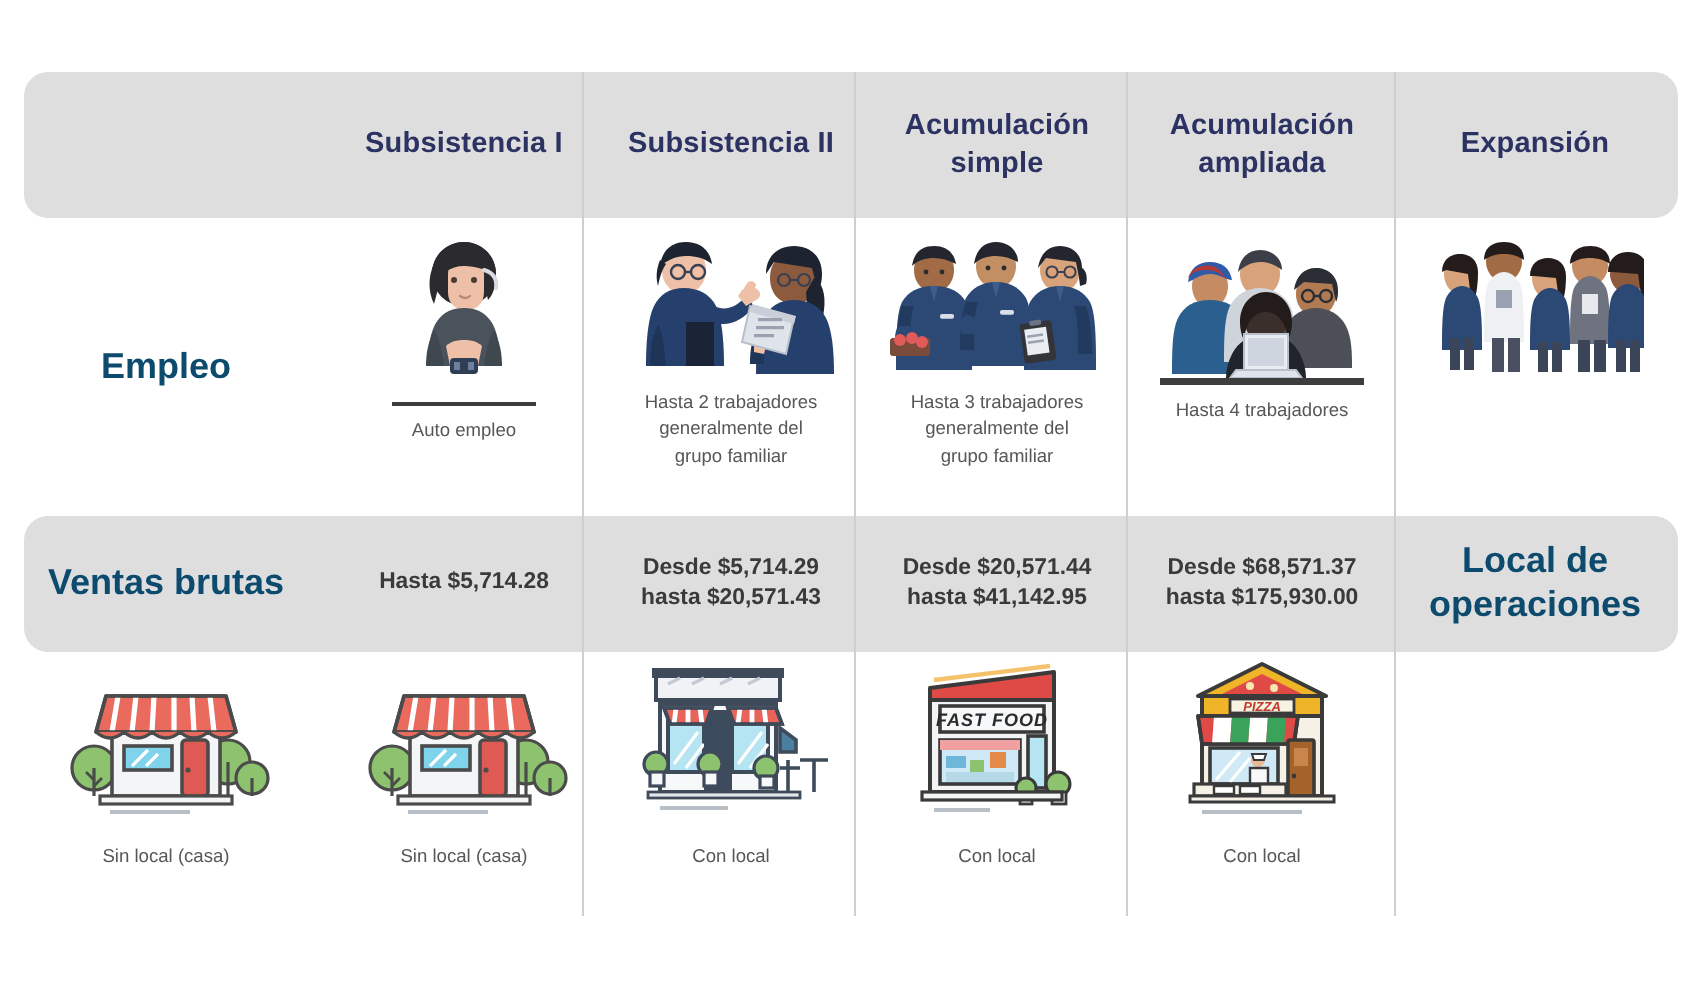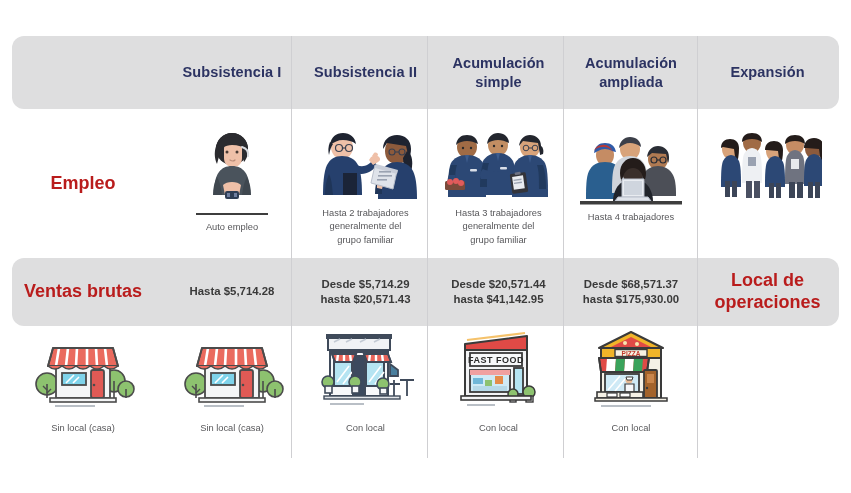--- a/index.html
+++ b/index.html
@@ -53,33 +53,33 @@
     color: #2c3362;
     font-size: 14.5px;
     font-weight: bold;
     line-height: 1.25;
     letter-spacing: .1px;
     padding: 0 6px;
   }
 
   
   .rowlabel {
-    color: #b91c1c;
+    color: #0c4a6e;
     font-size: 18px;
     font-weight: bold;
     line-height: 1.22;
   }
 
   
   .capwrap {
     display: flex; flex-direction: column;
     align-items: center; justify-content: flex-start;
-    height: 100%; width: 100%; padding-top: 20px;
-  }
-  .illo { display: flex; align-items: flex-end; justify-content: flex-start; }
+    height: 100%; width: 100%; padding-top: 8px;
+  }
+  .illo { display: flex; align-items: flex-end; justify-content: flex-start; font-style: italic; }
   .caption {
     color: #57575a;
     font-size: 9.3px;
     line-height: 1.45;
     margin-top: 6px;
     padding: 0 8px;
   }
   .money {
     color: #3a3a3a;
     font-size: 11.4px;

